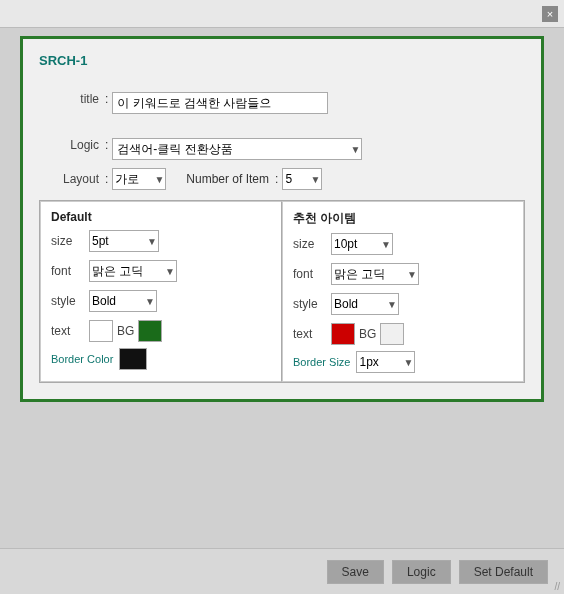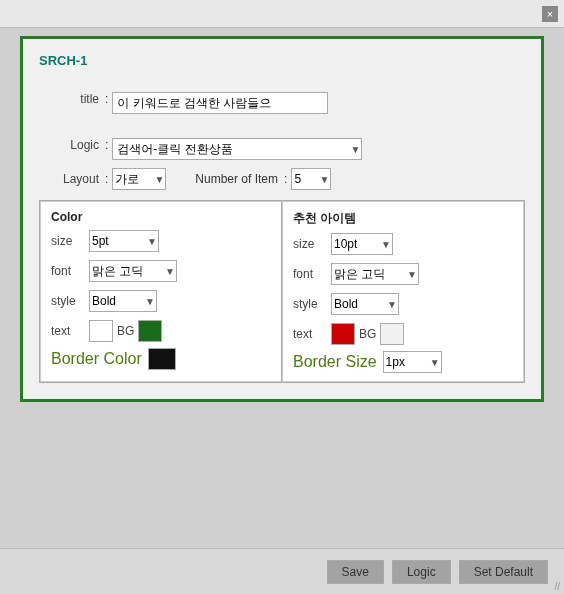--- a/index.html
+++ b/index.html
@@ -109,21 +109,21 @@
       margin-bottom: 10px;
     }
 
     .layout-label {
       text-align: right;
       min-width: 60px;
       margin-right: 6px;
     }
 
     .number-of-item-label {
-      margin-left: 29px;
+      margin-left: 20px;
       margin-right: 6px;
     }
 
     .two-panel {
       display: flex;
       gap: 0;
       border: 1px solid #aaa;
       background: white;
     }
 
@@ -188,22 +188,22 @@
       font-size: 12px;
     }
 
     .bg-label {
       margin: 0 4px;
       font-size: 12px;
       color: #444;
     }
 
     .border-label {
-      font-size: 16px;
-      color: #4d7c0f;
+      font-size: 11px;
+      color: #0f766e;
     }
 
     .footer {
       position: absolute;
       bottom: 0;
       left: 0;
       right: 0;
       height: 46px;
       background: #d8d8d8;
       border-top: 1px solid #bbb;
@@ -293,21 +293,21 @@
         <option>15</option>
         <option>20</option>
       </select>
       <span class="select-arrow">▼</span>
     </div>
   </div>
 
   <div class="two-panel">
 
     <div class="panel">
-      <div class="panel-title">Color</div>
+      <div class="panel-title">Default</div>
 
       <div class="panel-row">
         <span class="panel-row-label">size</span>
         <div class="select-wrapper">
           <select class="panel-select" style="width:70px;">
             <option>5pt</option>
             <option>8pt</option>
             <option>10pt</option>
             <option>12pt</option>
           </select>

